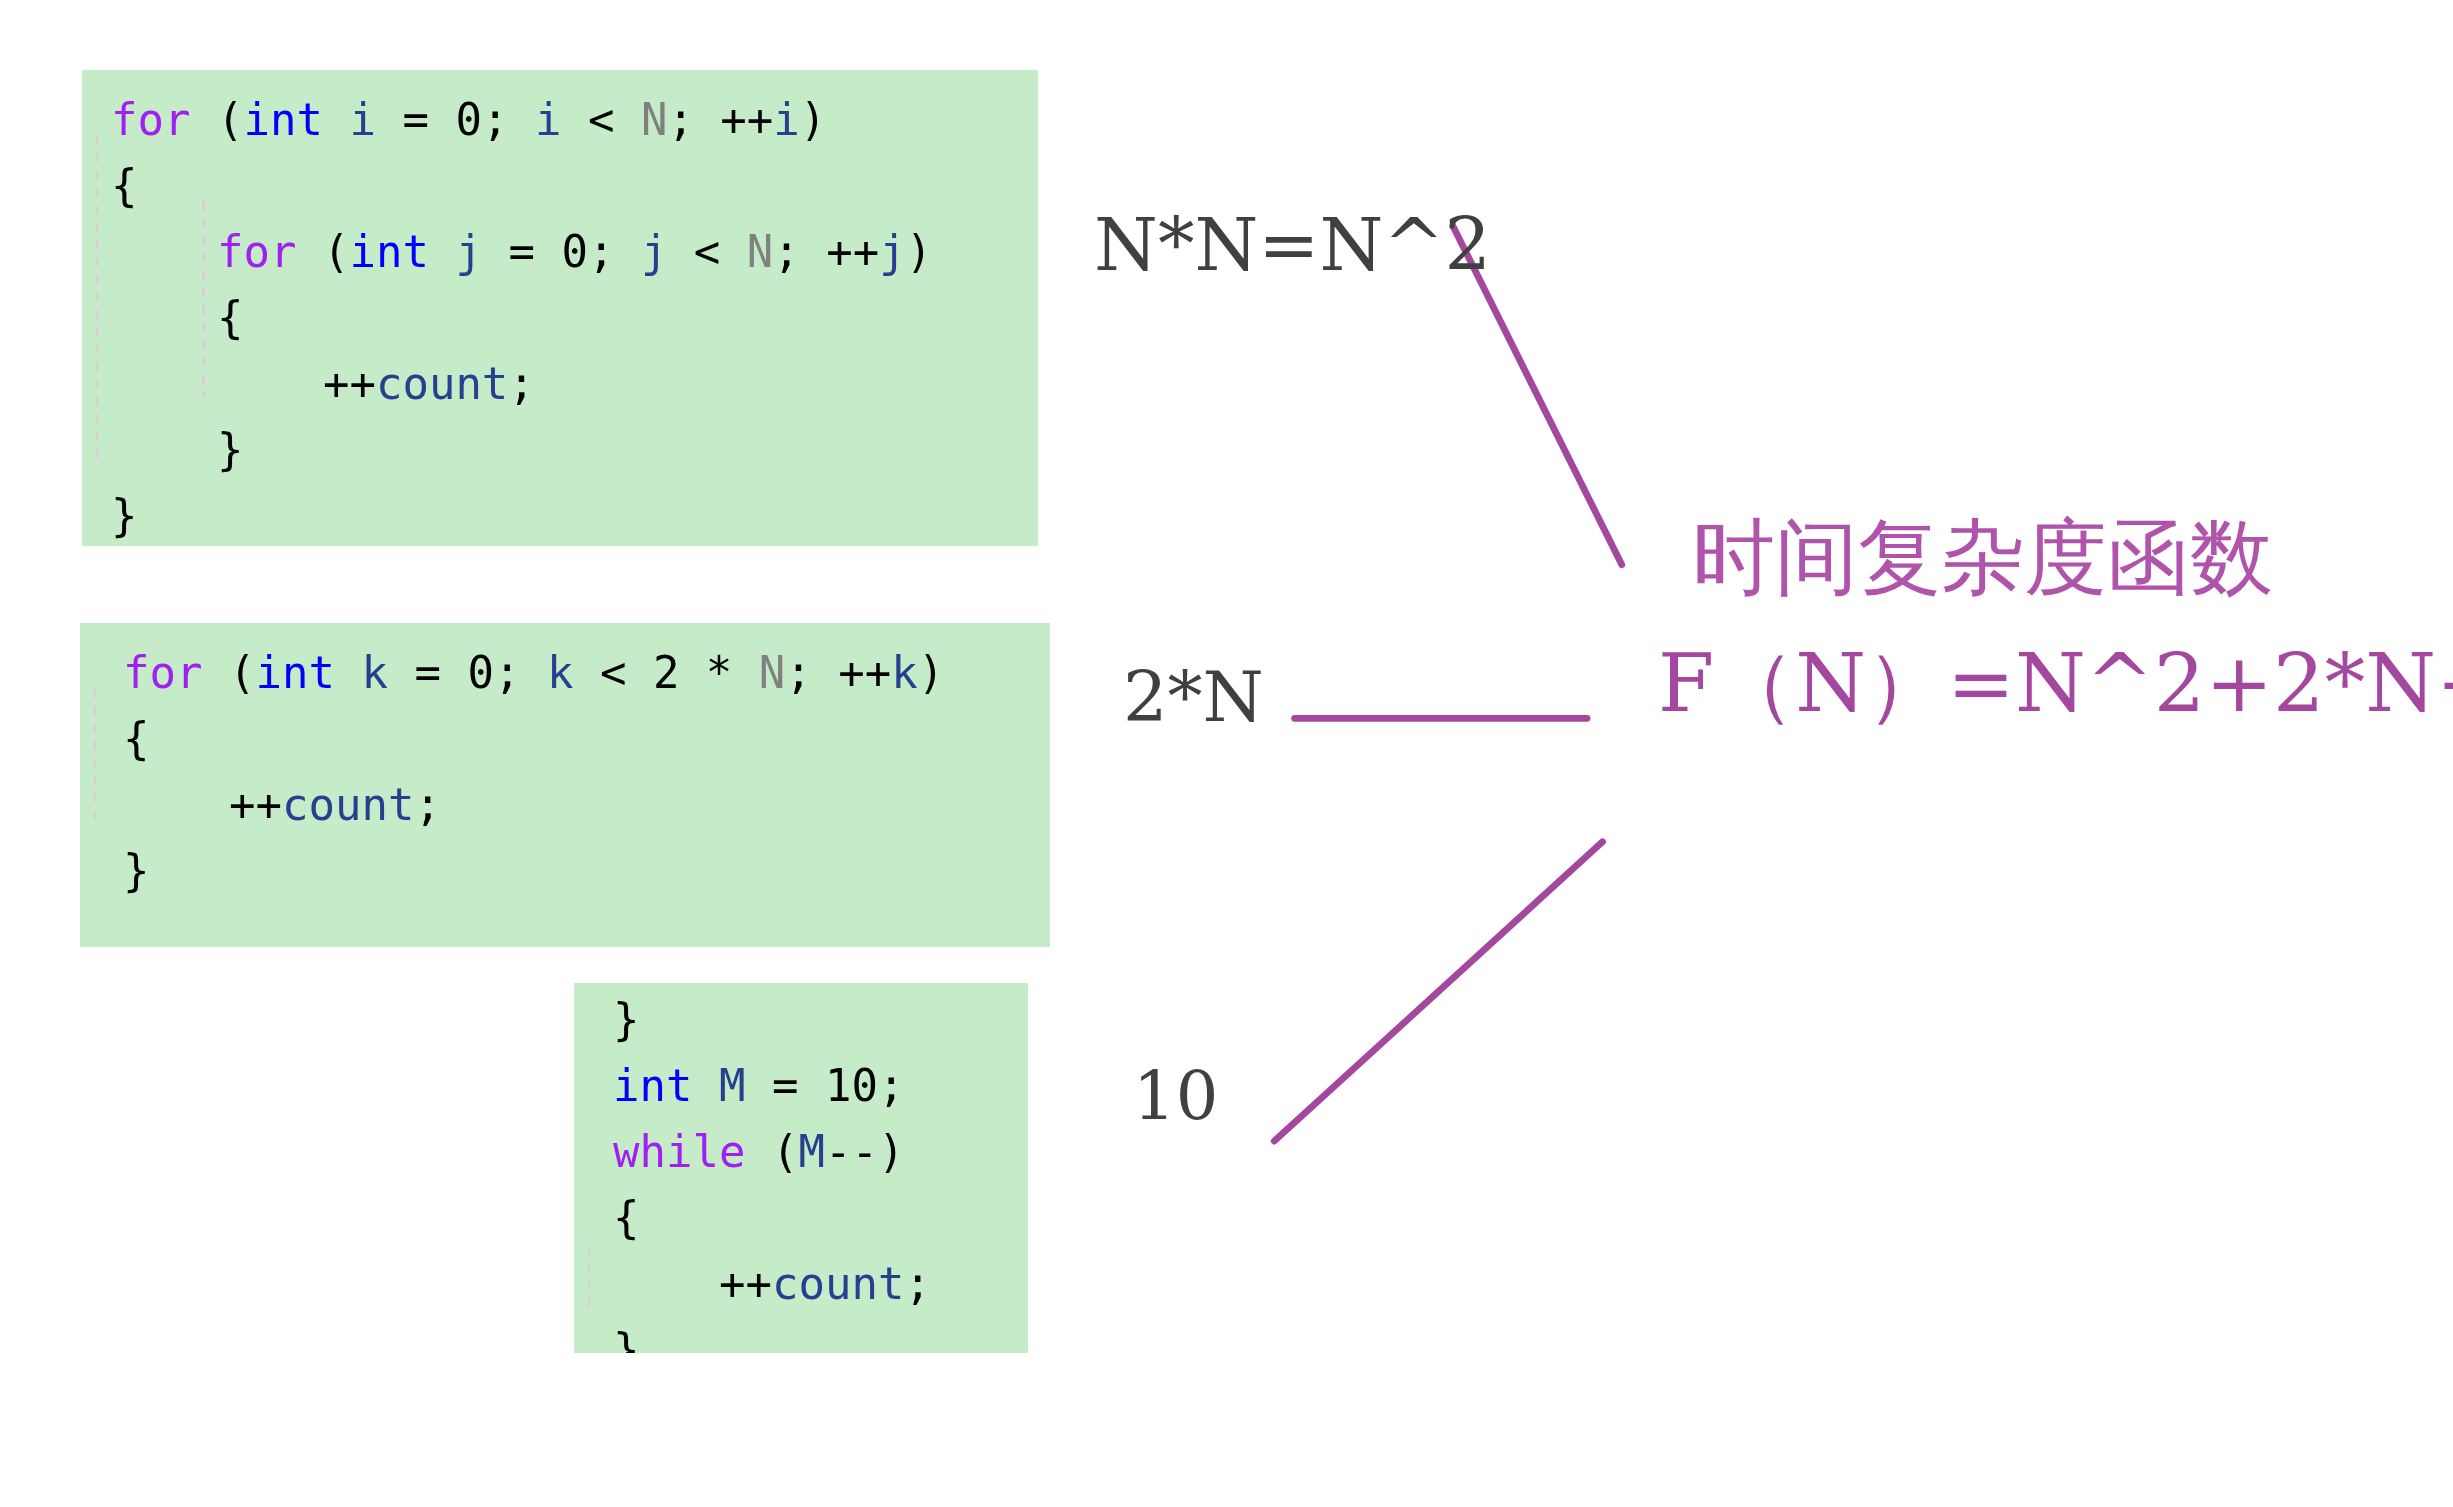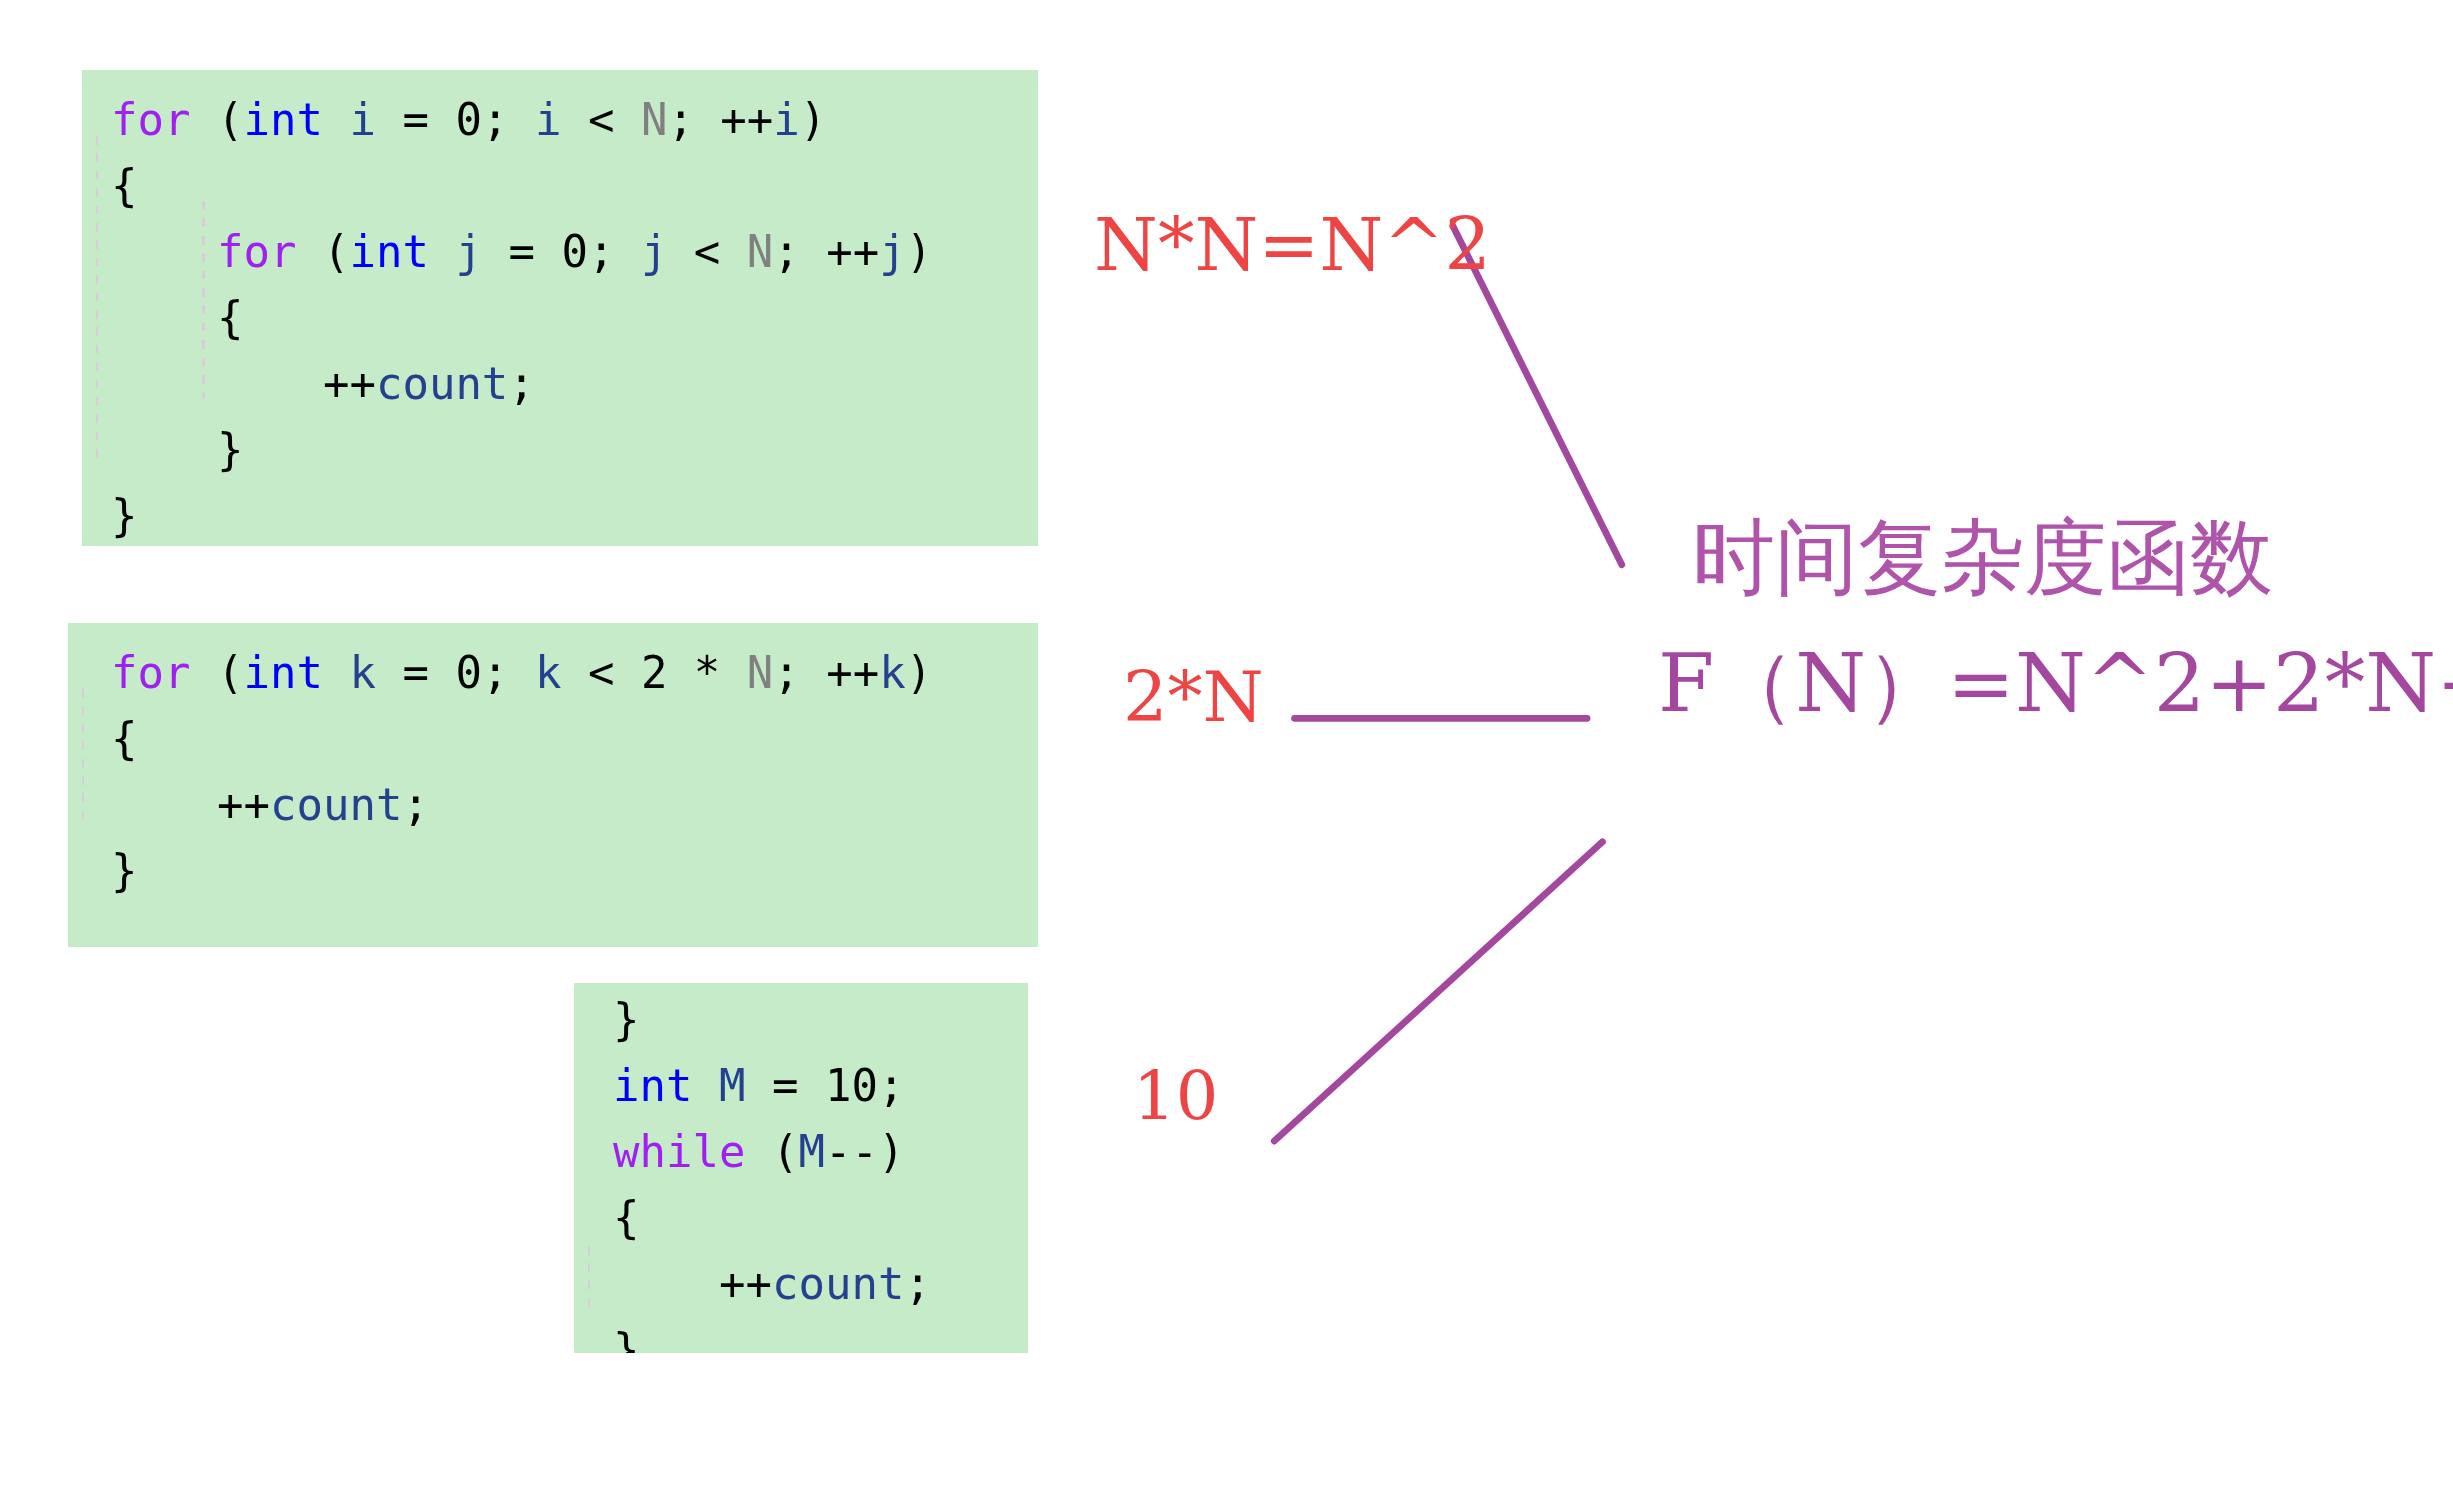--- a/index.html
+++ b/index.html
@@ -58,33 +58,33 @@
       rgba(0,0,0,0) 8.7px, rgba(0,0,0,0) 17.4px);
   }
 
   
   #code-block-1 {
     left: 82px;  top: 70px;  width: 956px; height: 476px;
     padding: 17.4px 0 0 29px;
   }
   
   #code-block-2 {
-    left: 68px;  top: 623px; width: 970px; height: 324px;
+    left: 80px;  top: 623px; width: 970px; height: 324px;
     padding: 17.4px 0 0 43px;
   }
   
   #code-block-3 {
     left: 574px; top: 983px; width: 454px; height: 370px;
     padding: 3.9px 0 0 39px;
   }
 
   
   .annot {
     position: absolute;
-    color: #ef4444;
+    color: #404040;
     font-family: "DejaVu Serif", serif;
     white-space: nowrap;
     line-height: 1;
   }
   #annot-nsquared { left: 1094px; top: 208px;  font-size: 73px; }
   #annot-2n       { left: 1123px; top: 662px;  font-size: 70px; }
   #annot-10       { left: 1133px; top: 1063px; font-size: 67px; }
 
   #annot-title {
     left: 1692px; top: 480px;

